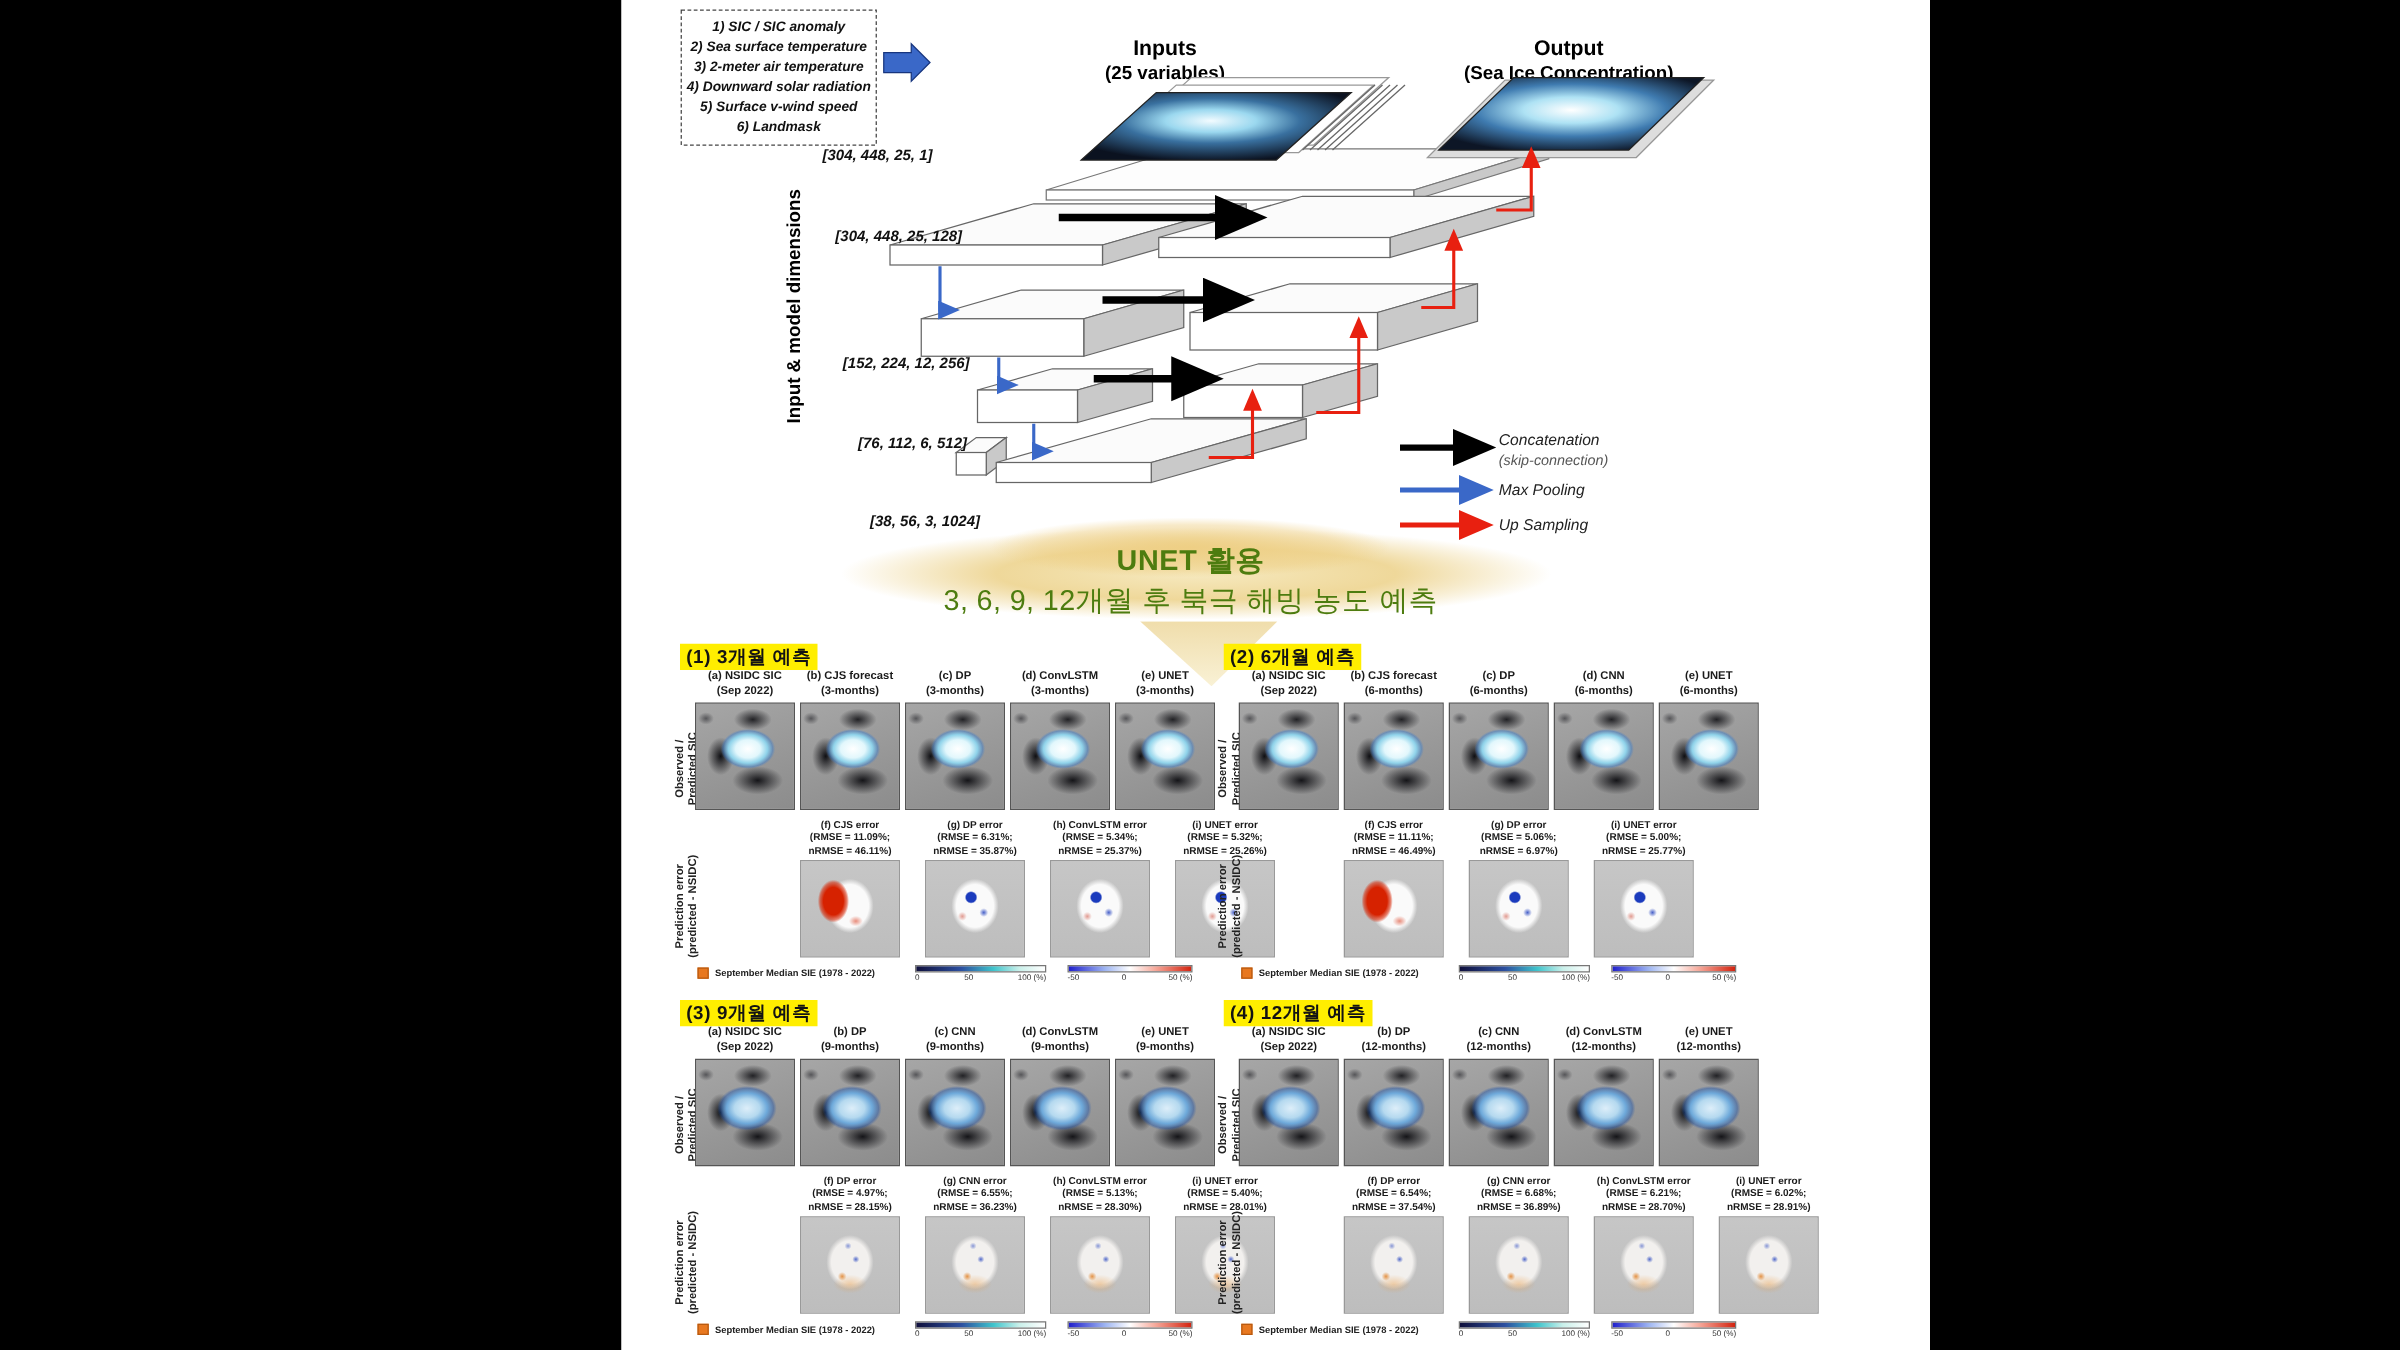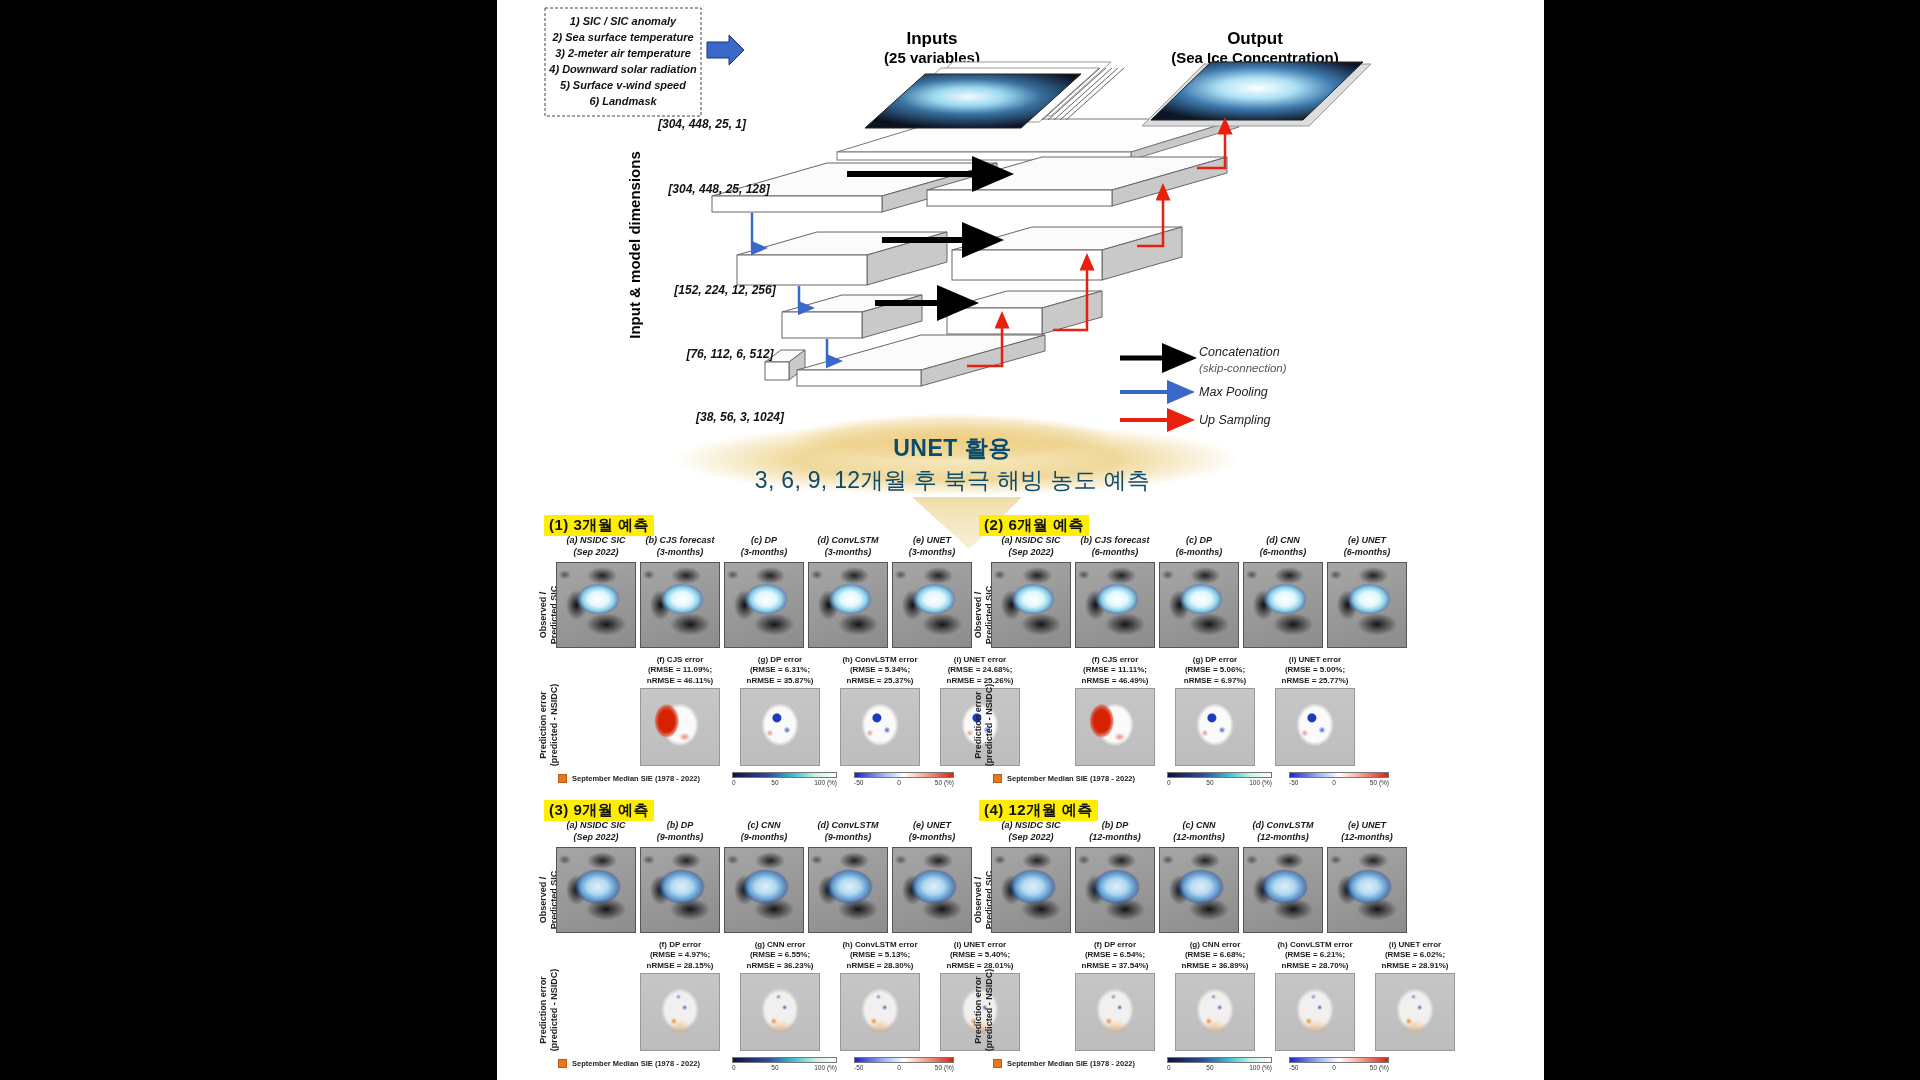--- a/index.html
+++ b/index.html
@@ -6,21 +6,21 @@
   body{width:1920px;height:1080px;position:relative;font-family:"Liberation Sans","DejaVu Sans",sans-serif;overflow:hidden;}
   #content{position:absolute;left:497px;top:0;width:1047px;height:1080px;background:#fff;overflow:hidden;}
 
   
   .burst{position:absolute;left:105px;top:413px;width:710px;height:92px;border-radius:50%;
     background:radial-gradient(ellipse 50% 50% at 50% 50%,#f6e9bf 0%,#efd89a 45%,rgba(239,216,154,.35) 68%,rgba(239,216,154,0) 80%);}
   .burst2{position:absolute;left:255px;top:408px;width:400px;height:60px;border-radius:50%;
     background:radial-gradient(ellipse 50% 50% at 50% 50%,#eecf85 0%,rgba(238,207,133,.45) 60%,rgba(238,207,133,0) 80%);}
   .burst-tail{position:absolute;left:415px;top:497px;width:110px;height:52px;opacity:.85;
     background:linear-gradient(#edd79c,#f8efce);clip-path:polygon(0 0,100% 0,52% 100%);}
-  .title-wrap{position:absolute;left:0;top:433px;width:911px;text-align:center;color:#0c4a6e;z-index:5;}
+  .title-wrap{position:absolute;left:0;top:433px;width:911px;text-align:center;color:#4d7c0f;z-index:5;}
   .t1{font-size:23px;font-weight:800;letter-spacing:.5px;}
   .t2{font-size:23px;font-weight:400;margin-top:1px;letter-spacing:.3px;}
 
   svg.unet{position:absolute;left:0;top:0;z-index:2;}
   svg.unet text{font-family:"Liberation Sans","DejaVu Sans",sans-serif;}
   .itxt{font-size:11px;font-style:italic;font-weight:700;fill:#111;text-anchor:middle;}
   .dtxt{font-size:12px;font-style:italic;font-weight:700;fill:#111;text-anchor:middle;}
   .btxt{font-size:17px;font-weight:800;fill:#000;text-anchor:middle;}
   .stxt{font-size:15px;font-weight:800;fill:#000;text-anchor:middle;}
   .vtxt{font-size:15px;font-weight:800;fill:#000;text-anchor:middle;}
@@ -31,21 +31,21 @@
   .slot{position:absolute;width:437px;height:283px;z-index:4;}
   #panel-slot-0{left:33px;top:515px;} #panel-slot-1{left:468px;top:515px;}
   #panel-slot-2{left:33px;top:800px;} #panel-slot-3{left:468px;top:800px;}
   .panel{position:relative;width:100%;height:100%;}
   .panel-label{position:absolute;left:2px;top:0;background:#ffee00;color:#131313;font-size:15px;font-weight:800;
     padding:1px 5px;letter-spacing:.5px;white-space:nowrap;margin-left:12px;}
   .vlabel{position:absolute;transform:rotate(-90deg);transform-origin:0 0;text-align:center;
     font-size:9px;font-weight:700;color:#222;line-height:1.25;width:100px;}
   .side1{left:8px;top:150px;}
   .side2{left:8px;top:265px;width:110px;}
-  .maps-row{position:absolute;left:26px;top:20px;display:flex;gap:4px;font-style:italic;}
+  .maps-row{position:absolute;left:26px;top:20px;display:flex;gap:4px;}
   .map-col{width:80px;}
   .map-title{height:27px;font-size:9px;font-weight:700;text-align:center;line-height:1.3;color:#1a1a1a;}
   .sic-map{width:80px;height:86px;border:1px solid #555;box-sizing:border-box;}
   .sic-bright{background:
     radial-gradient(ellipse 26px 19px at 53% 43%,#ffffff,#e2f7fc 38%,#90d3ea 60%,rgba(70,130,200,.55) 76%,rgba(70,130,200,0) 84%),
     radial-gradient(ellipse 15px 21px at 25% 50%,rgba(8,8,12,.95),rgba(8,8,12,0) 72%),
     radial-gradient(ellipse 27px 15px at 63% 73%,rgba(10,10,14,.92),rgba(10,10,14,0) 75%),
     radial-gradient(ellipse 21px 12px at 58% 15%,rgba(12,12,16,.85),rgba(12,12,16,0) 72%),
     radial-gradient(ellipse 9px 7px at 10% 14%,rgba(35,35,40,.6),rgba(35,35,40,0) 70%),
     linear-gradient(160deg,#a6a6a6,#8c8c8c);}
@@ -311,21 +311,21 @@
         <div class="err-title">
               <div>(h) ConvLSTM error</div>
               <div>(RMSE = 5.34%;</div>
               <div>nRMSE = 25.37%)</div>
             </div>
         <div class="err-map err-blue"></div>
       </div>
       <div class="err-col">
         <div class="err-title">
               <div>(i) UNET error</div>
-              <div>(RMSE = 24.68%;</div>
+              <div>(RMSE = 5.32%;</div>
               <div>nRMSE = 25.26%)</div>
             </div>
         <div class="err-map err-blue"></div>
       </div>
     </div>
 
     <div class="panel-bottom">
       <span class="sq"></span>
       <span class="sie-text">September Median SIE (1978 - 2022)</span>
       <div class="cbar cbar1">

